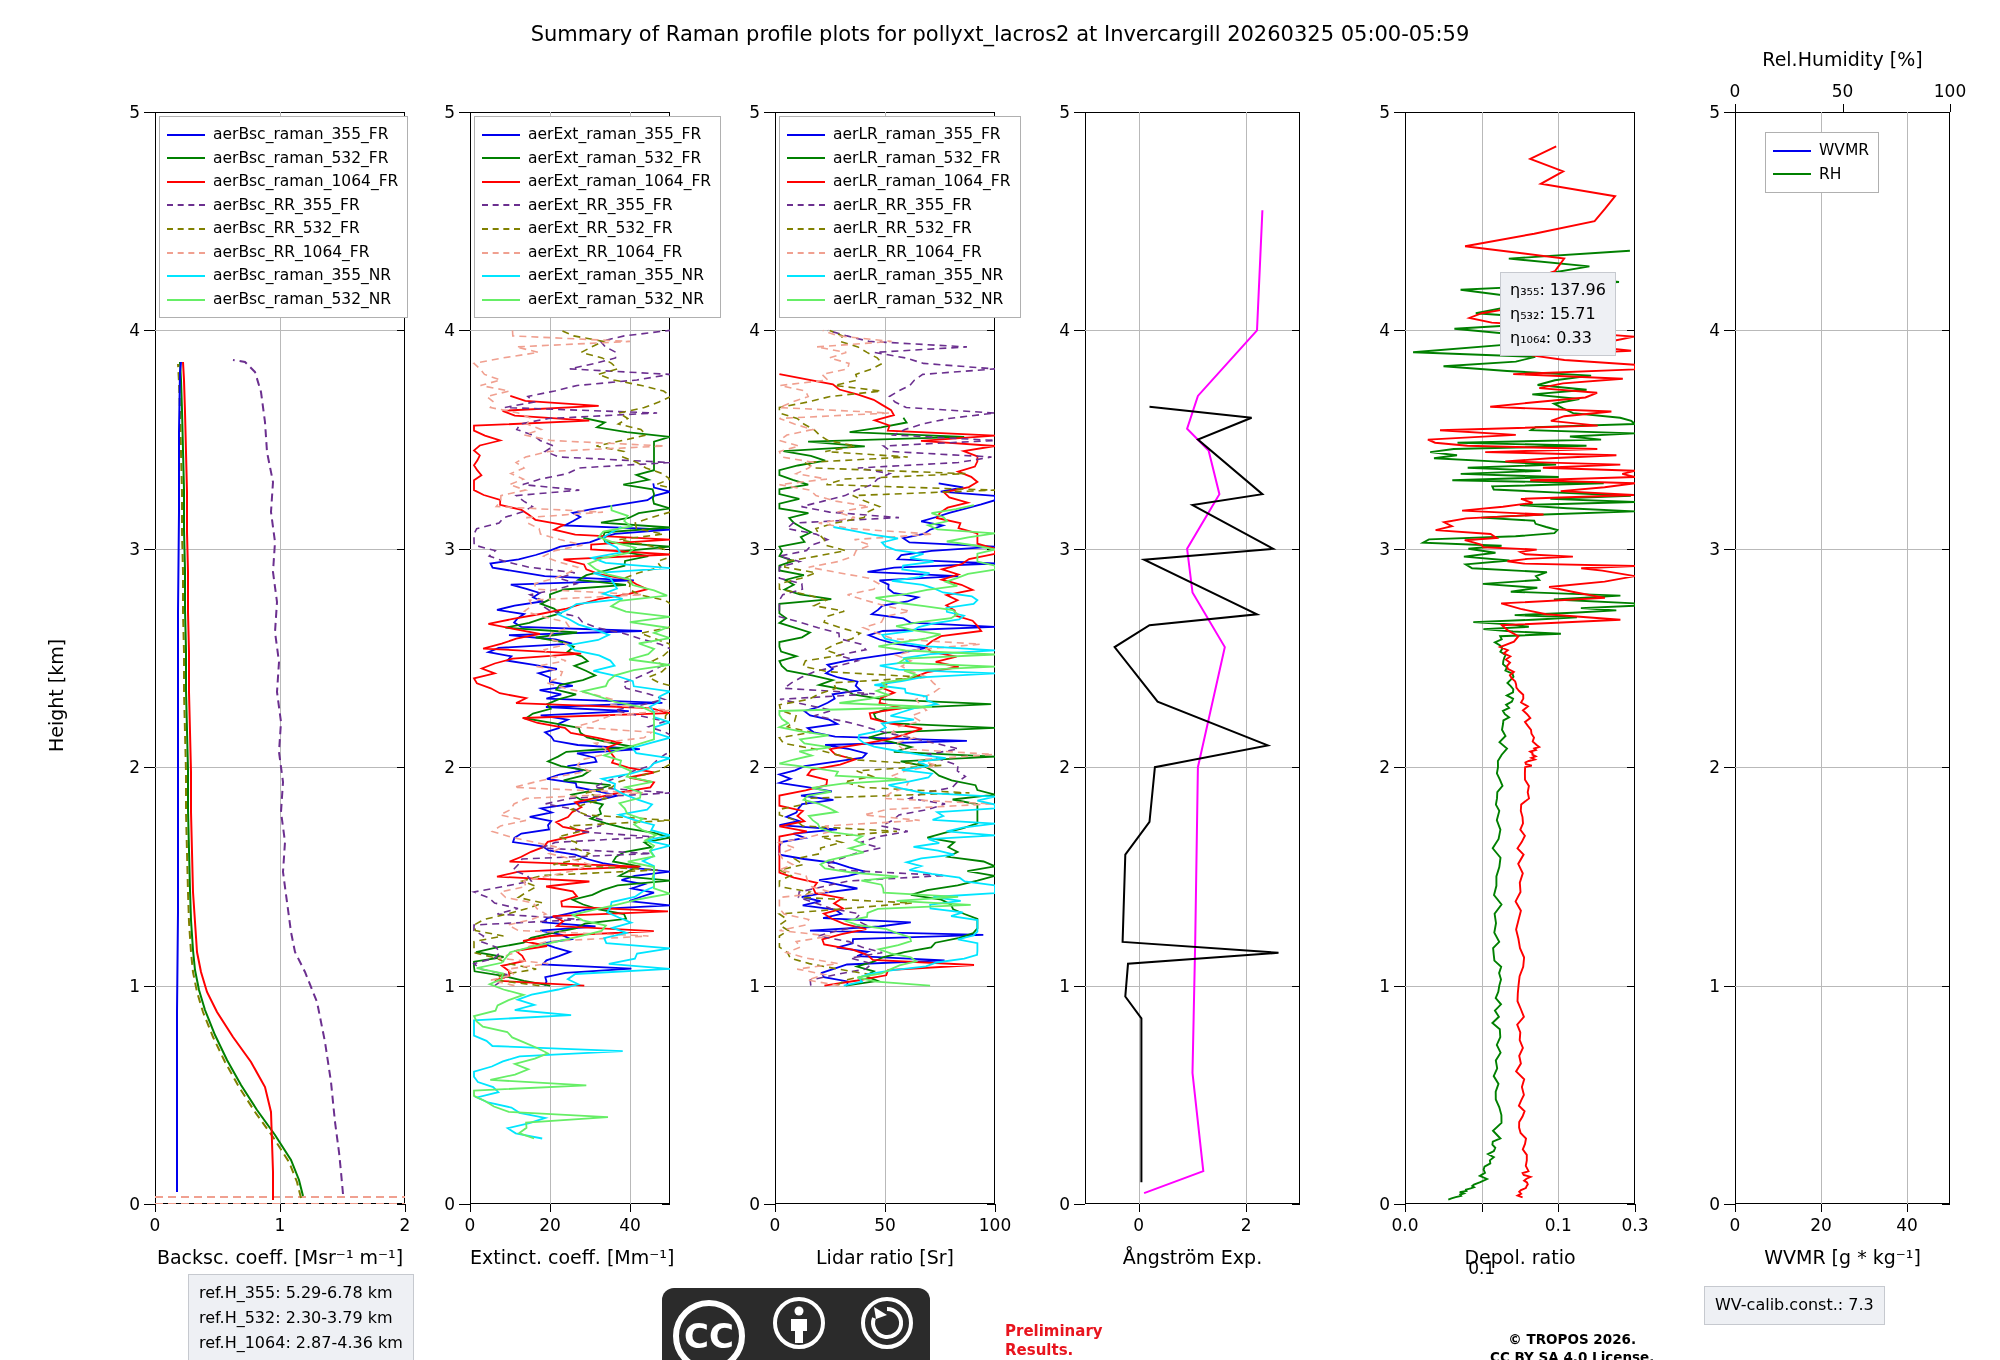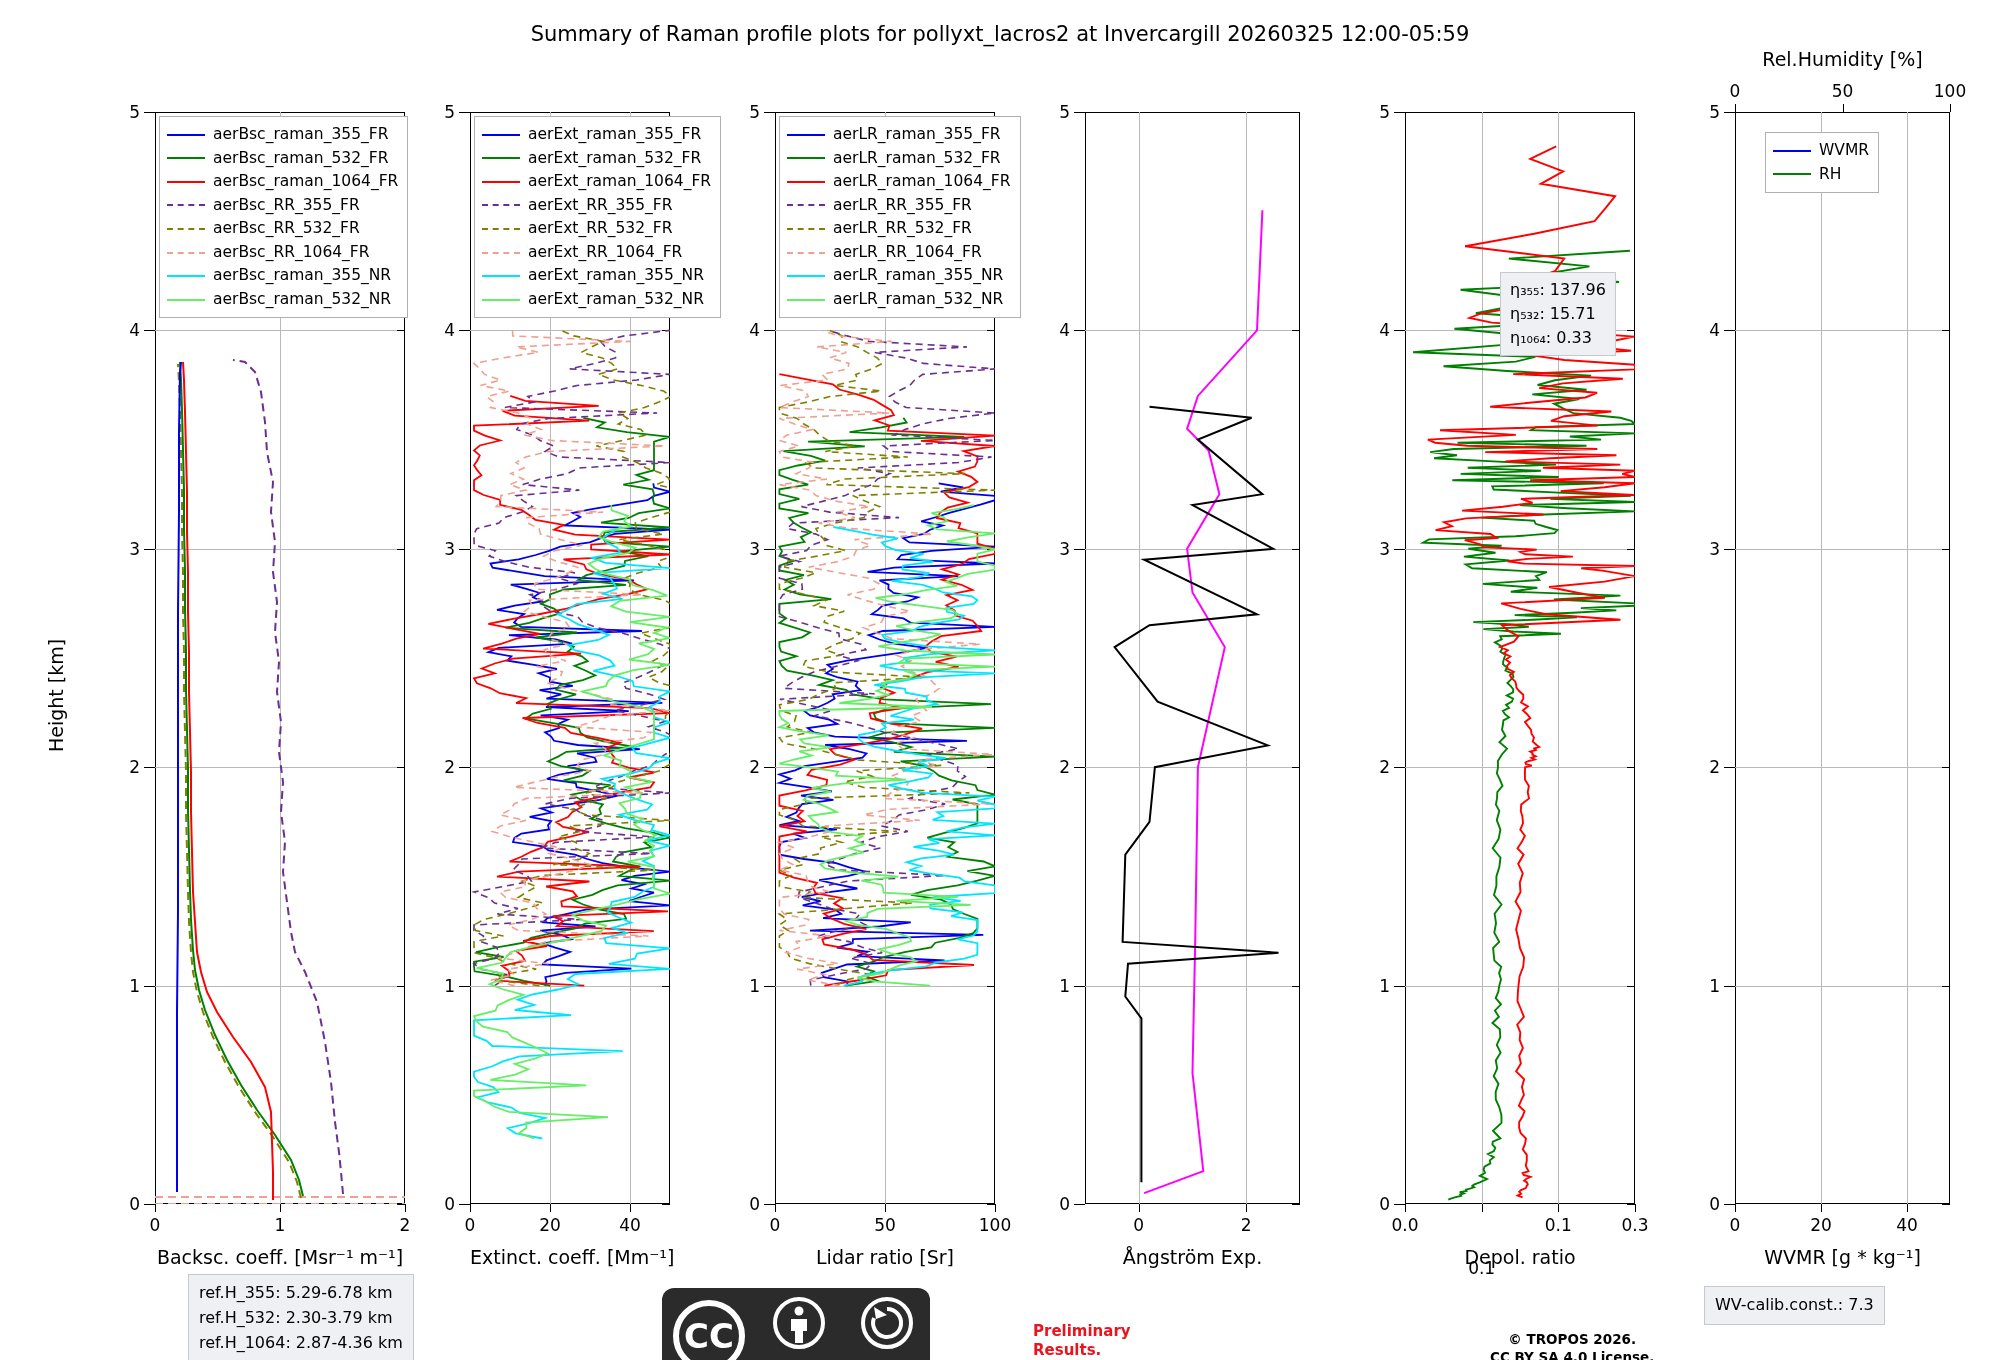--- a/index.html
+++ b/index.html
@@ -81,21 +81,21 @@
     color:#fff;font-size:19px;font-weight:bold;letter-spacing:.5px;
   }
   .rh-top-axis{
     position:absolute;font-size:17px;
   }
   svg{display:block;}
 </style>
 </head>
 <body>
 
-<div class="title">Summary of Raman profile plots for pollyxt_lacros2 at Invercargill 20260325 12:00-05:59</div>
+<div class="title">Summary of Raman profile plots for pollyxt_lacros2 at Invercargill 20260325 05:00-05:59</div>
 
 <div class="panel" id="p1" style="left:155px;width:250px;">
   <div class="plotbox"></div>
   <div class="ytitle" style="left:-110px;top:640px;">Height [km]</div>
   <svg width="250" height="1092" style="position:absolute;left:0;top:0;z-index:5;">
     <g>
       <line x1="0" y1="1092" x2="250" y2="1092" stroke="#f0a090" stroke-width="2" stroke-dasharray="8,5"></line>
       <line x1="0" y1="1085" x2="250" y2="1085" stroke="#f0a090" stroke-width="2" stroke-dasharray="8,5"></line>
       <polyline fill="none" stroke="#6b2f8f" stroke-width="2" stroke-dasharray="8,5" points="188,1082 186,1060 184,1040 180,1010 176,970 170,930 162,890 150,860 140,840 136,820 132,790 128,760 130,730 126,700 128,670 124,640 126,610 122,580 124,550 120,520 122,490 118,460 120,430 116,400 118,370 112,340 110,310 106,280 100,260 90,250 78,248"></polyline>
       <polyline fill="none" stroke="#808000" stroke-width="2" stroke-dasharray="8,5" points="146,1086 142,1070 134,1050 118,1025 100,1000 84,975 70,950 58,925 48,900 42,880 38,860 36,840 34,810 33,780 32,740 31,700 31,660 30,620 29,580 29,540 28,500 28,460 27,420 27,380 26,340 25,300 24,270 23,252"></polyline>
@@ -459,21 +459,21 @@
         <span class="swatch" style="border-top-color: rgb(0, 128, 0); border-top-style: solid;"></span>
         <span>RH</span>
       </div>
     </div>
   </div>
 
 <div class="footer-box" style="left:188px;top:1274px;">ref.H_355: 5.29-6.78 km
 ref.H_532: 2.30-3.79 km
 ref.H_1064: 2.87-4.36 km</div>
 <div class="footer-box" style="left:1704px;top:1286px;">WV-calib.const.: 7.3</div>
-<div class="prelim" style="left:1005px;top:1322px;white-space:pre;margin-left:28px;">Preliminary
+<div class="prelim" style="left:1005px;top:1322px;white-space:pre;">Preliminary
 Results.</div>
 <div class="tropos" style="left:1490px;top:1330px;white-space:pre;">© TROPOS 2026.
 CC BY SA 4.0 License.</div>
 
 <div class="cc-badge" style="left:662px;top:1288px;">
   <div class="cc-main">
     <svg width="72" height="72" viewBox="0 0 72 72">
         <circle cx="36" cy="36" r="33" fill="none" stroke="#fff" stroke-width="6"></circle>
         <text x="36" y="48" text-anchor="middle" font-size="34" font-family="DejaVu Sans, sans-serif" font-weight="bold" fill="#fff">CC</text>
       </svg>

